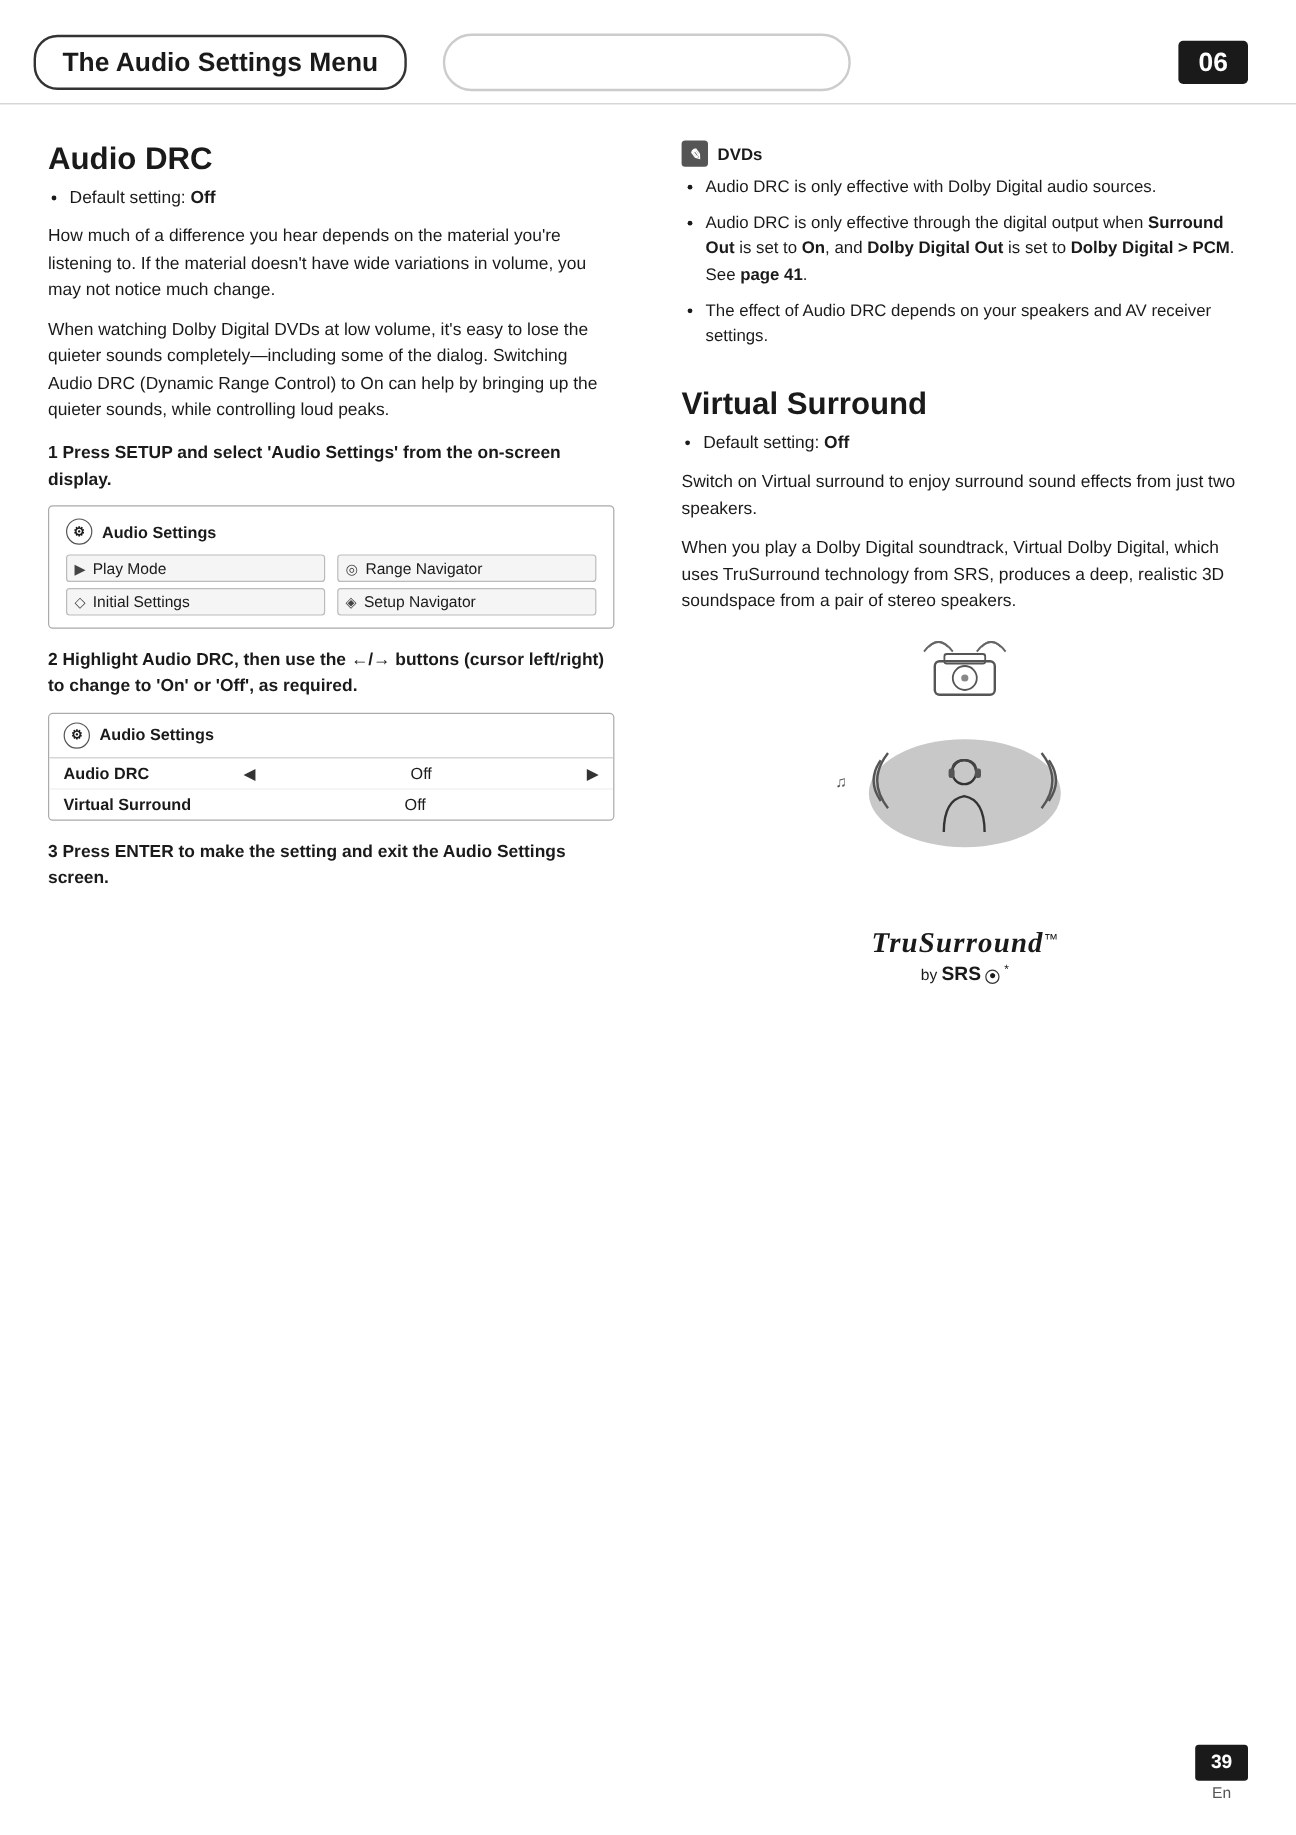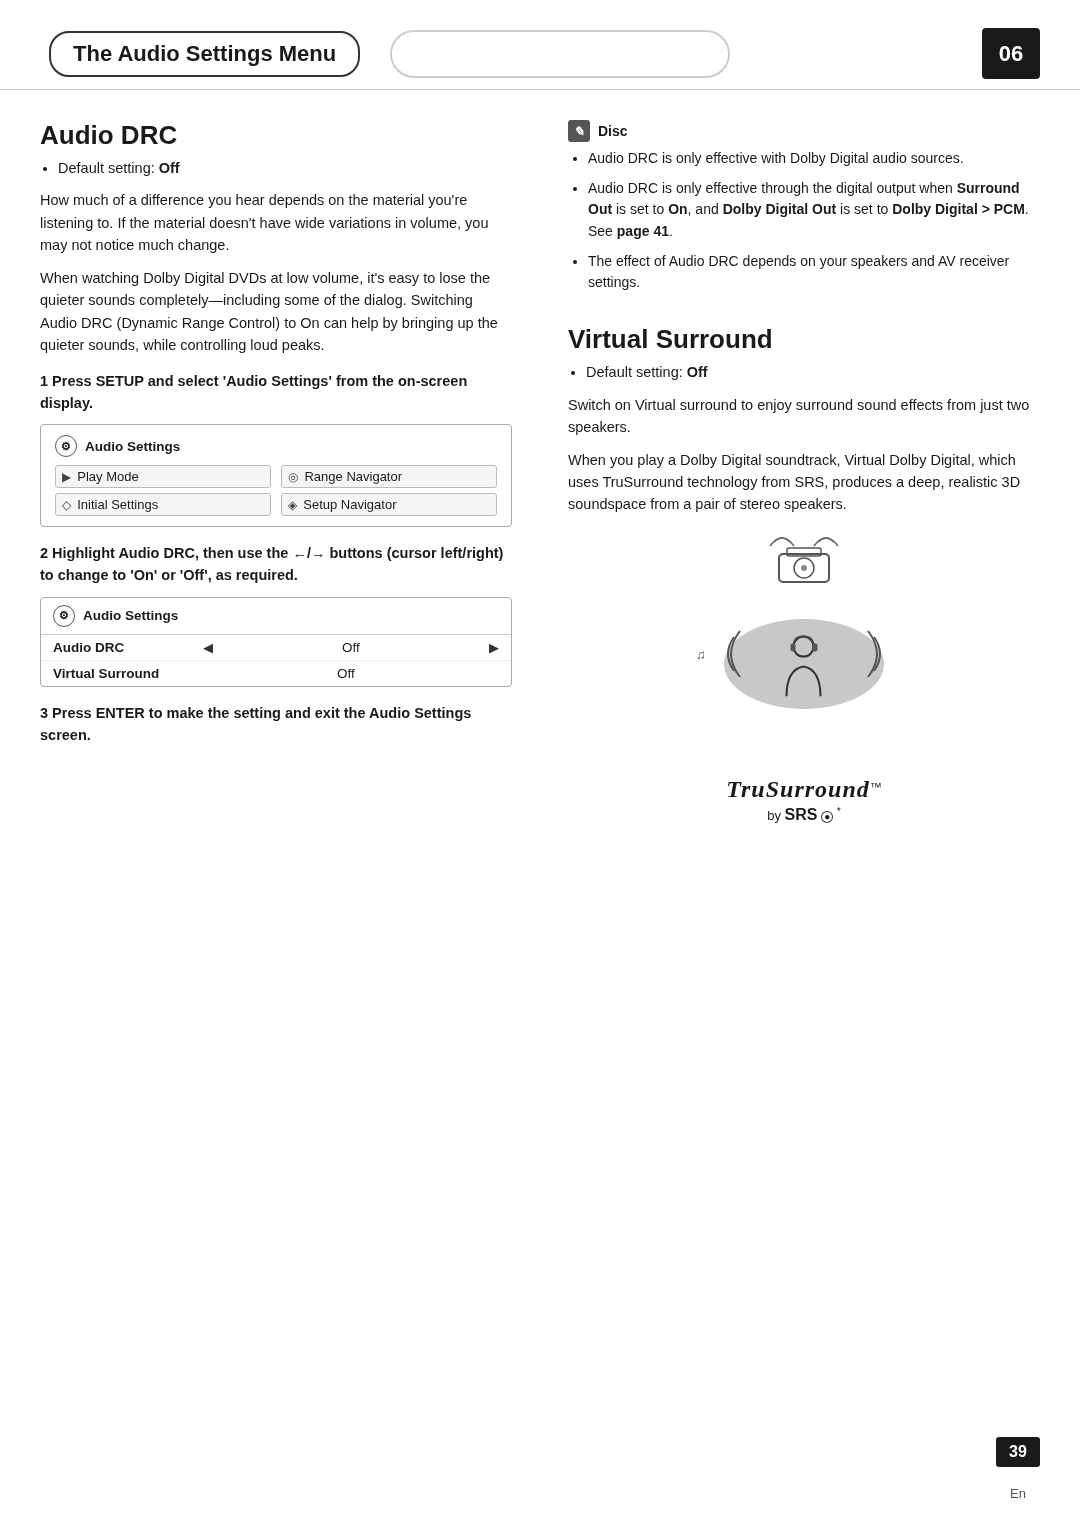--- a/index.html
+++ b/index.html
@@ -10,21 +10,21 @@
       font-family: Arial, Helvetica, sans-serif;
       font-size: 15px;
       color: #1a1a1a;
       position: relative;
     }
 
     
     .header {
       display: flex;
       align-items: center;
-      padding: 28px 40px 10px 49px;
+      padding: 28px 40px 10px 28px;
       border-bottom: 1px solid #ccc;
       margin-bottom: 30px;
     }
     .header-title-box {
       border: 2.5px solid #333;
       border-radius: 20px;
       padding: 8px 22px;
       font-size: 22px;
       font-weight: bold;
       white-space: nowrap;
@@ -36,21 +36,21 @@
       height: 48px;
       margin-left: 30px;
     }
     .header-chapter {
       margin-left: auto;
       background: #1a1a1a;
       color: #fff;
       font-size: 22px;
       font-weight: bold;
       width: 58px;
-      height: 51px;
+      height: 36px;
       display: flex;
       align-items: center;
       justify-content: center;
       border-radius: 4px;
     }
 
     
     .main-content {
       display: flex;
       padding: 0 40px;
@@ -327,21 +327,21 @@
     }
 
     
     .page-footer {
       position: absolute;
       bottom: 28px;
       right: 40px;
       display: flex;
       flex-direction: column;
       align-items: center;
-      gap: 19px;
+      gap: 2px;
     }
     .page-num-box {
       background: #1a1a1a;
       color: #fff;
       font-size: 16px;
       font-weight: bold;
       width: 44px;
       height: 30px;
       display: flex;
       align-items: center;
@@ -444,21 +444,21 @@
 
   </div>
 
   <div class="right-col">
 
     <div class="note-box">
       <div class="note-header">
         <div class="note-icon">
             <em>✎</em>
           </div>
-        <span class="note-label">Disc</span>
+        <span class="note-label">DVDs</span>
       </div>
       <ul class="note-bullets">
         <li>
           <span>Audio DRC is only effective with Dolby Digital audio sources.</span>
         </li>
         <li>
           Audio DRC is only effective through the digital output when <strong>Surround Out</strong> is set to <strong>On</strong>, and <strong>Dolby Digital Out</strong> is set to <strong>Dolby Digital &gt; PCM</strong>. See <strong>page 41</strong>.
         </li>
         <li>
           <span>The effect of Audio DRC depends on your speakers and AV receiver settings.</span>

